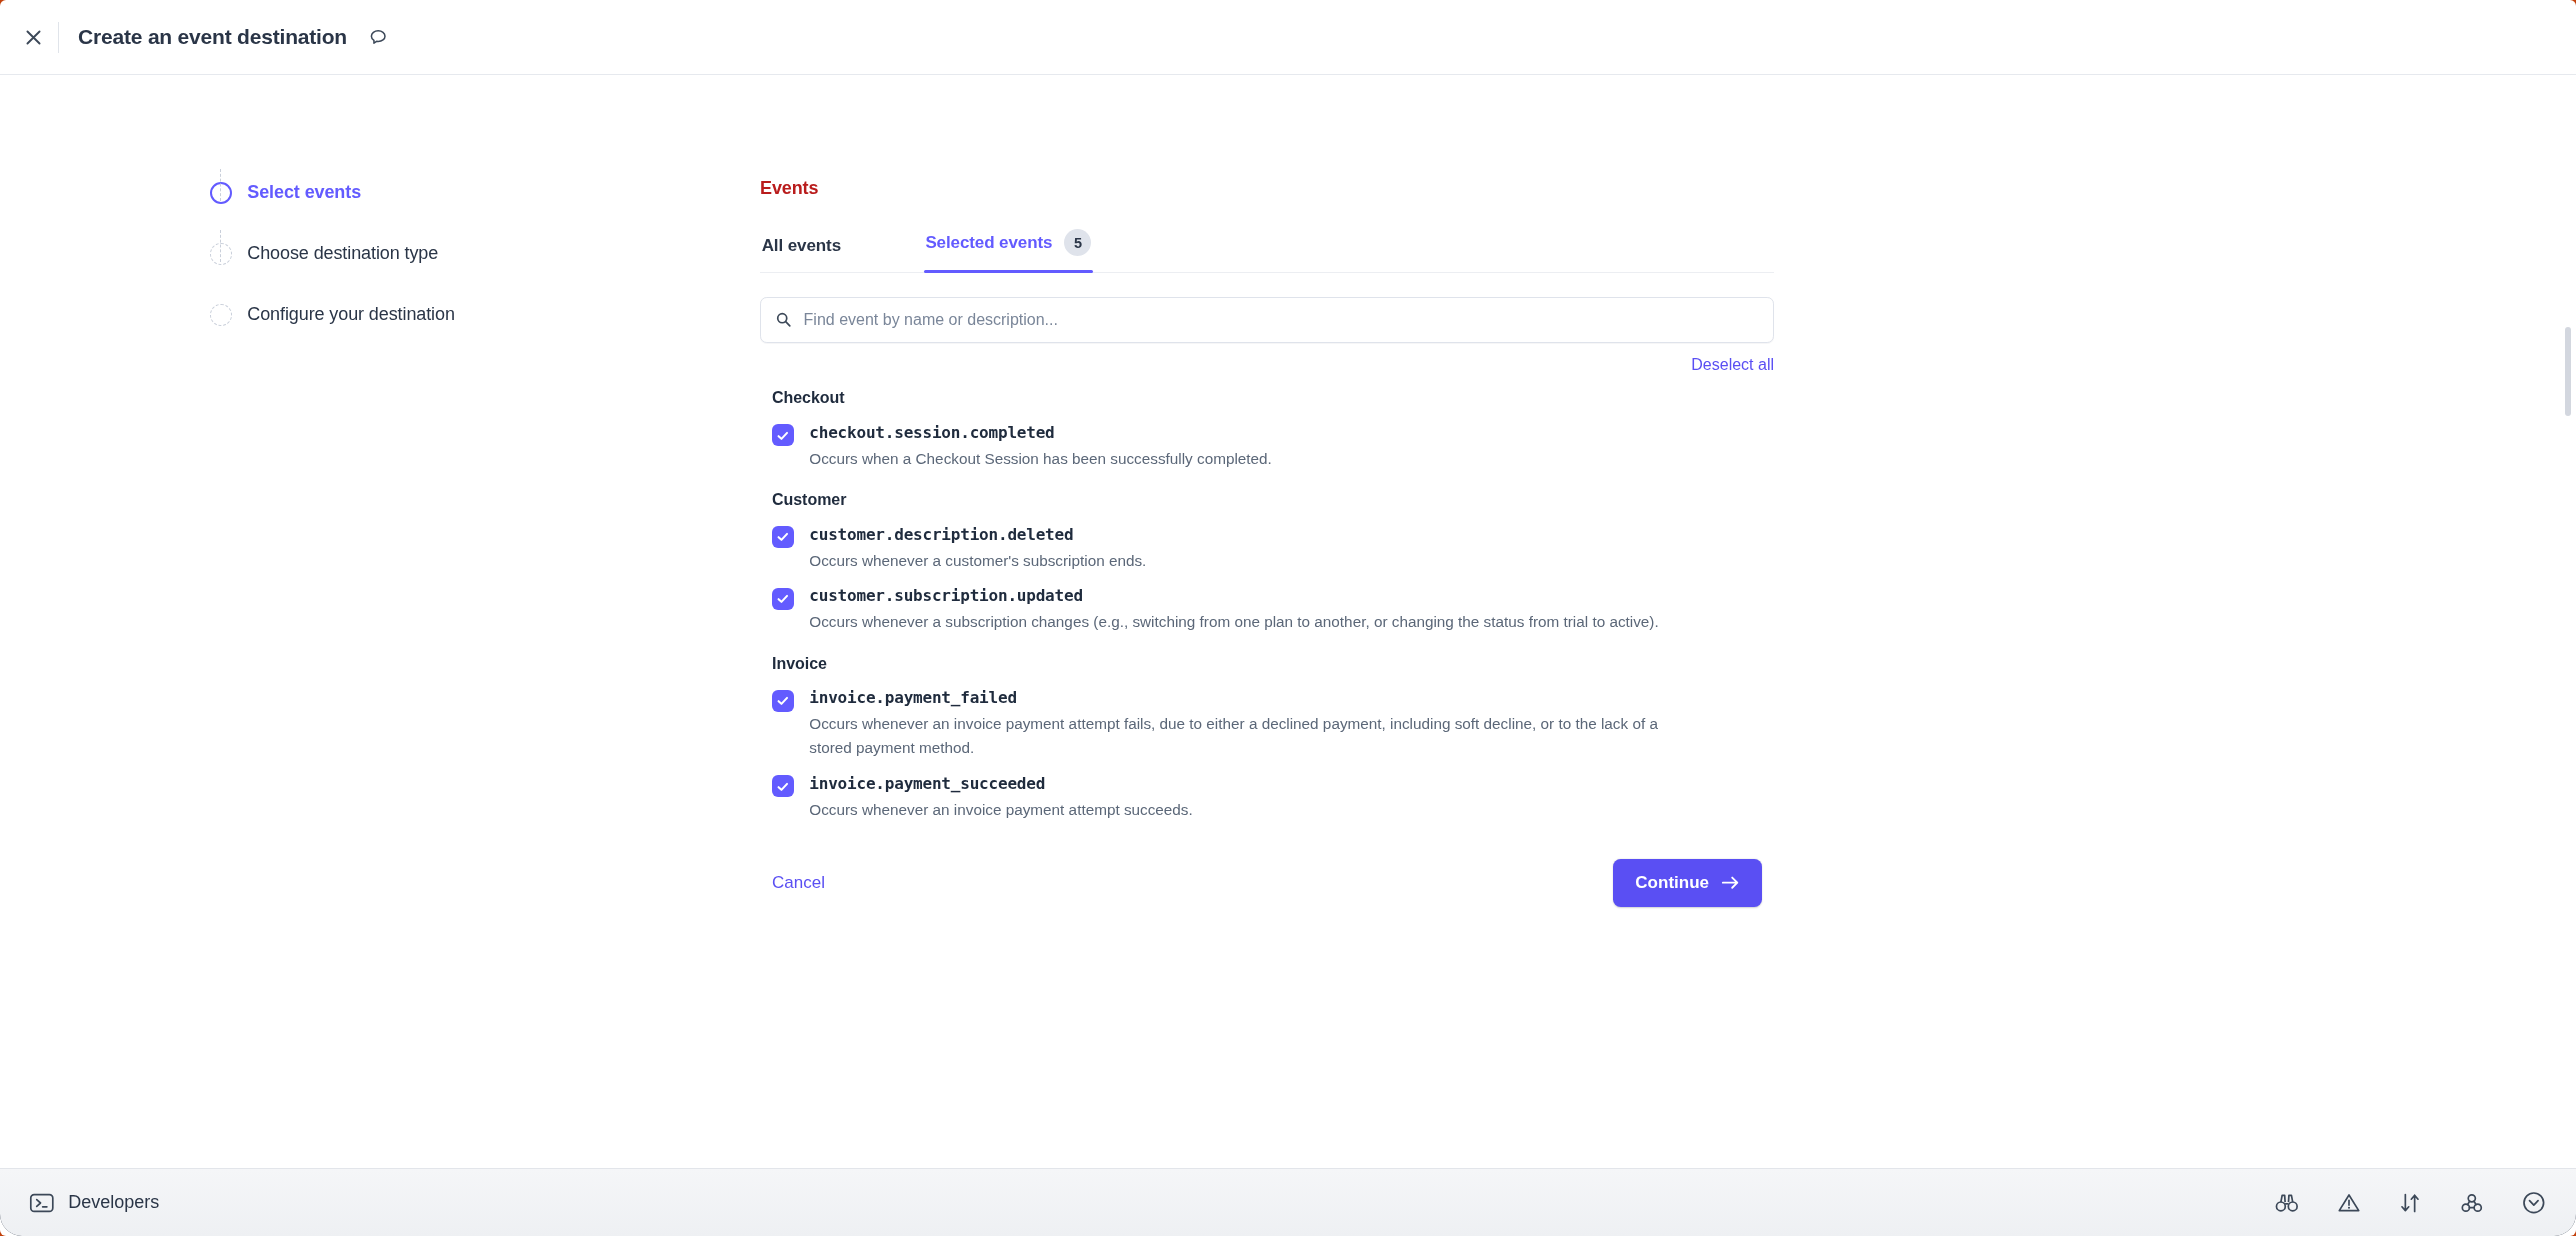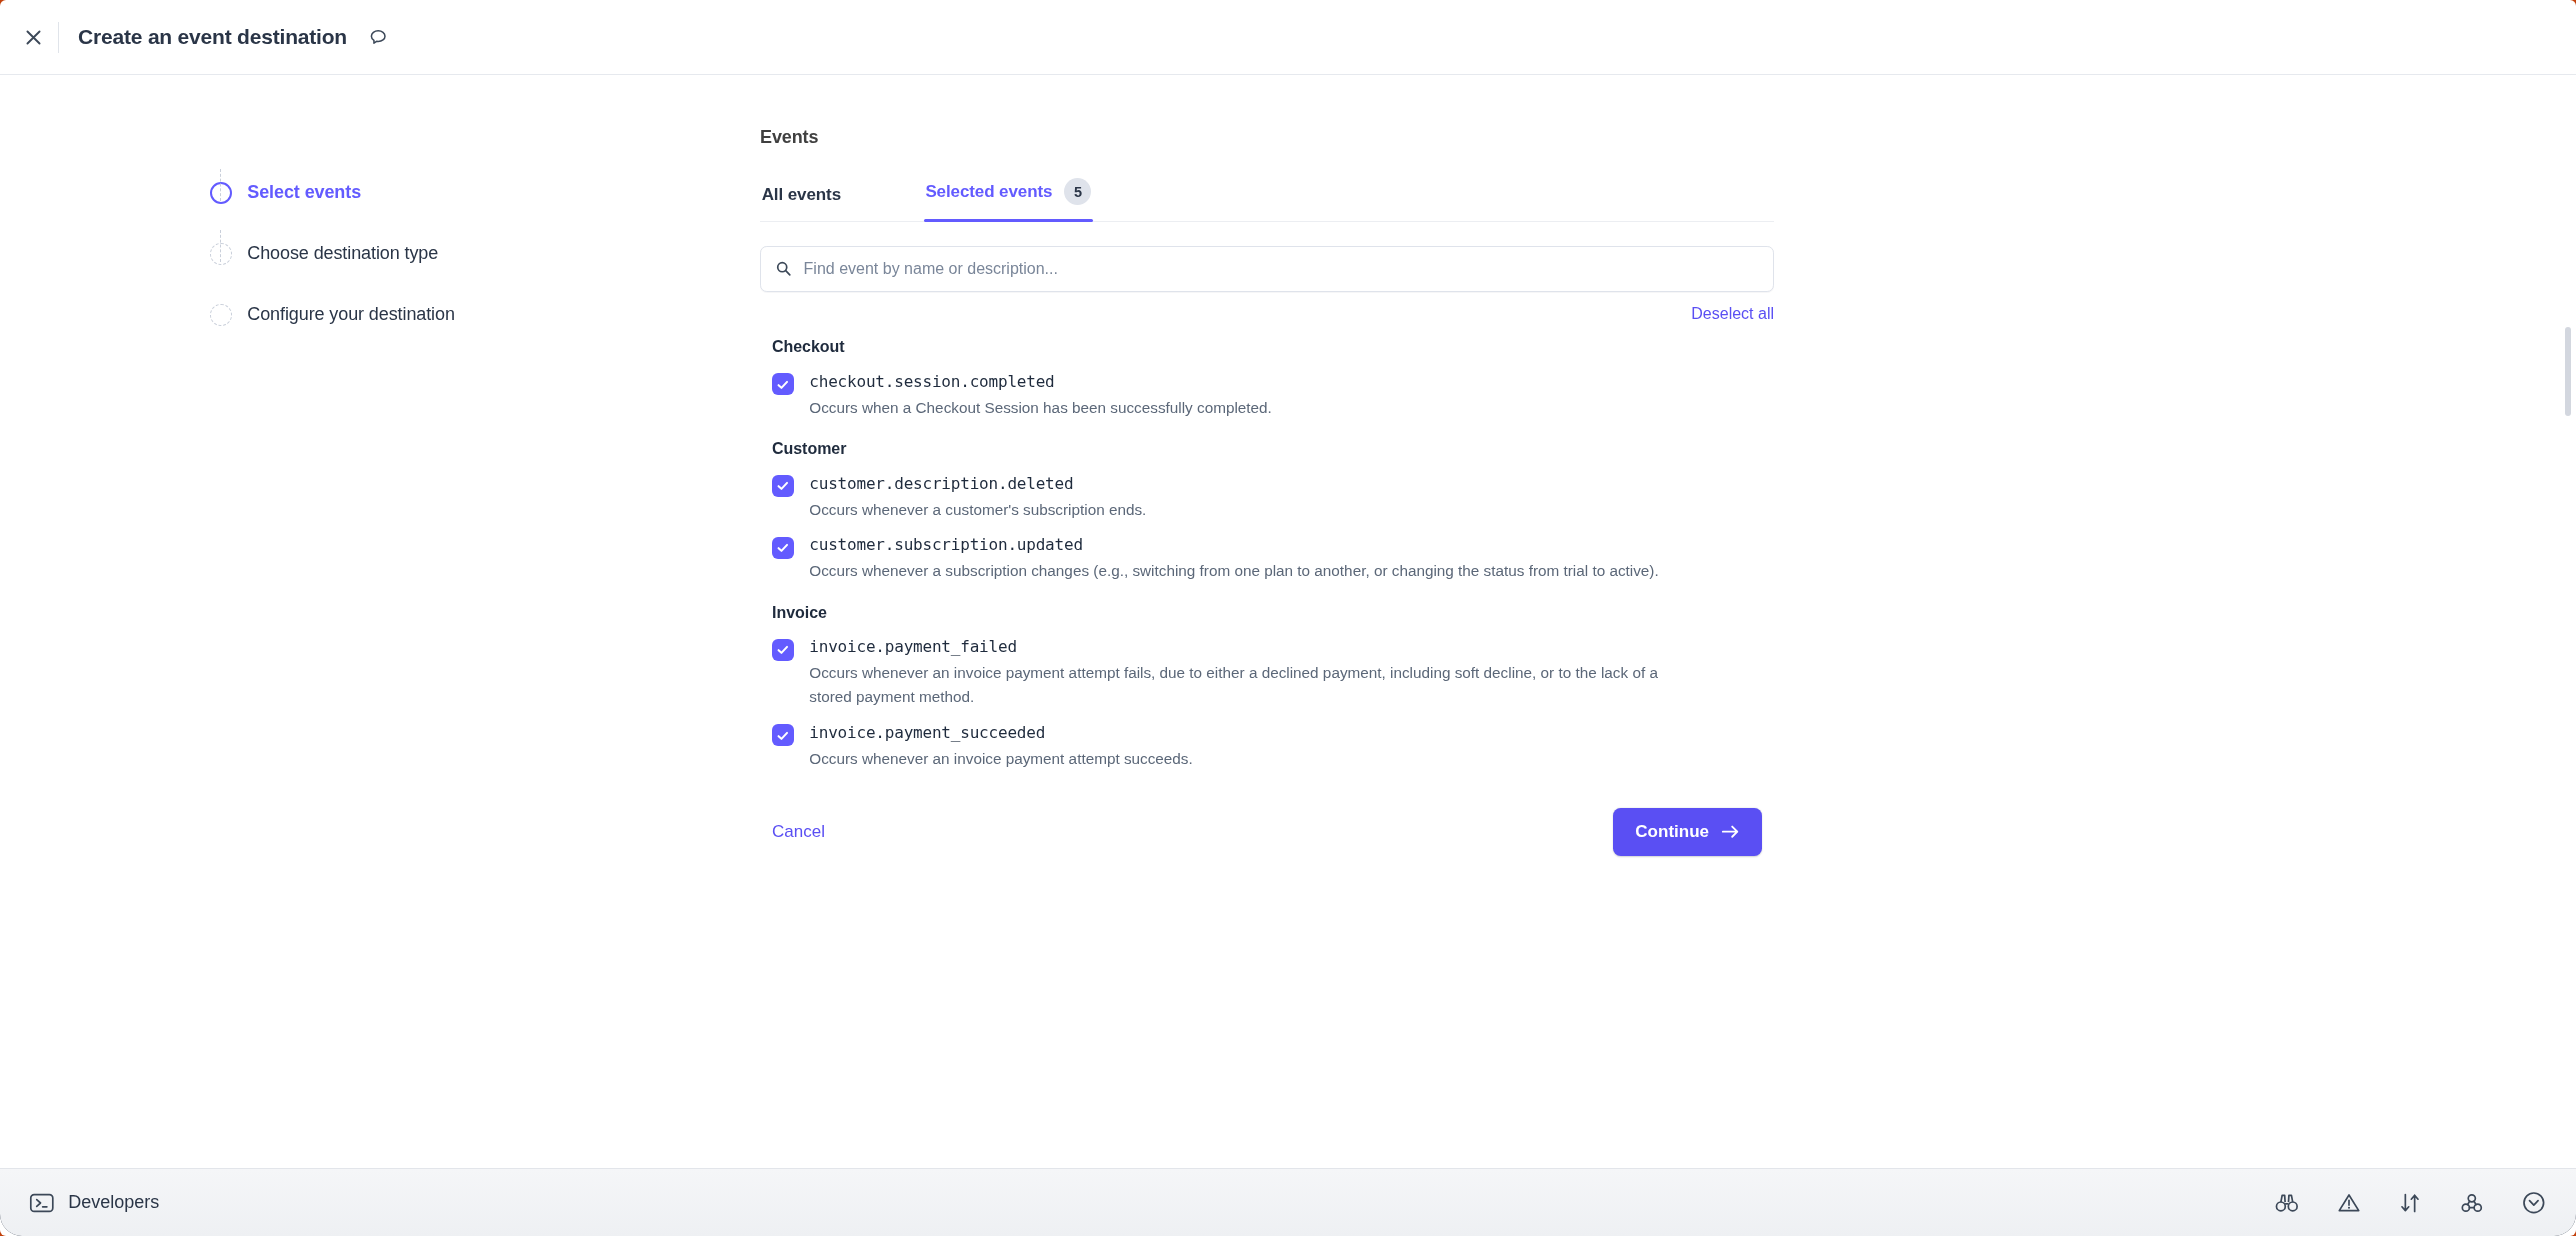--- a/index.html
+++ b/index.html
@@ -78,22 +78,22 @@
   }
   .step-label {
     margin-left: 15.3px; font-size: 18px; line-height: 24px; letter-spacing: -0.1px;
   }
   .step-label.active { color: #635bff; font-weight: 700; }
   .step-label.pending { color: #2a3547; font-weight: 400; }
 
   
   .panel { position: absolute; left: 760px; top: 0; width: 1014px; }
   .panel-title {
-    font-size: 18px; font-weight: 700; color: #404040;
-    margin-top: 52px; letter-spacing: -0.1px;
+    font-size: 18px; font-weight: 700; color: #b91c1c;
+    margin-top: 103px; letter-spacing: -0.1px;
   }
   .tabs {
     margin-top: 25.6px; display: flex; align-items: flex-end;
     border-bottom: 1.7px solid #eceef2; height: 48px;
   }
   .tab {
     display: flex; align-items: center; gap: 12px;
     padding: 0 1.7px 15.3px 1.7px; margin-right: 37px;
     font-size: 17px; font-weight: 700; color: #2a3547;
     cursor: pointer; position: relative; letter-spacing: -0.1px;
@@ -134,21 +134,21 @@
   }
   .event-row { display: flex; align-items: flex-start; padding: 8.5px 0 5.1px 12px; }
   .chk {
     width: 22px; height: 22px; border-radius: 6px; background: #635bff;
     flex: 0 0 22px; margin-top: 1.7px;
     display: flex; align-items: center; justify-content: center; cursor: pointer;
   }
   .ev-texts { margin-left: 15.3px; flex: 1; }
   .ev-name {
     font-family: "DejaVu Sans Mono", monospace;
-    font-size: 16px; font-weight: 400; color: #1f2b3d; letter-spacing: -0.2px;
+    font-size: 16px; font-weight: 700; color: #1f2b3d; letter-spacing: -0.2px;
     cursor: pointer;
   }
   .ev-desc {
     margin-top: 5.1px; font-size: 15.3px; line-height: 24px; color: #5b6778;
     max-width: 860px;
   }
 
   .actions {
     display: flex; align-items: center; justify-content: space-between;
     margin-top: 32px; padding: 0 12px;

